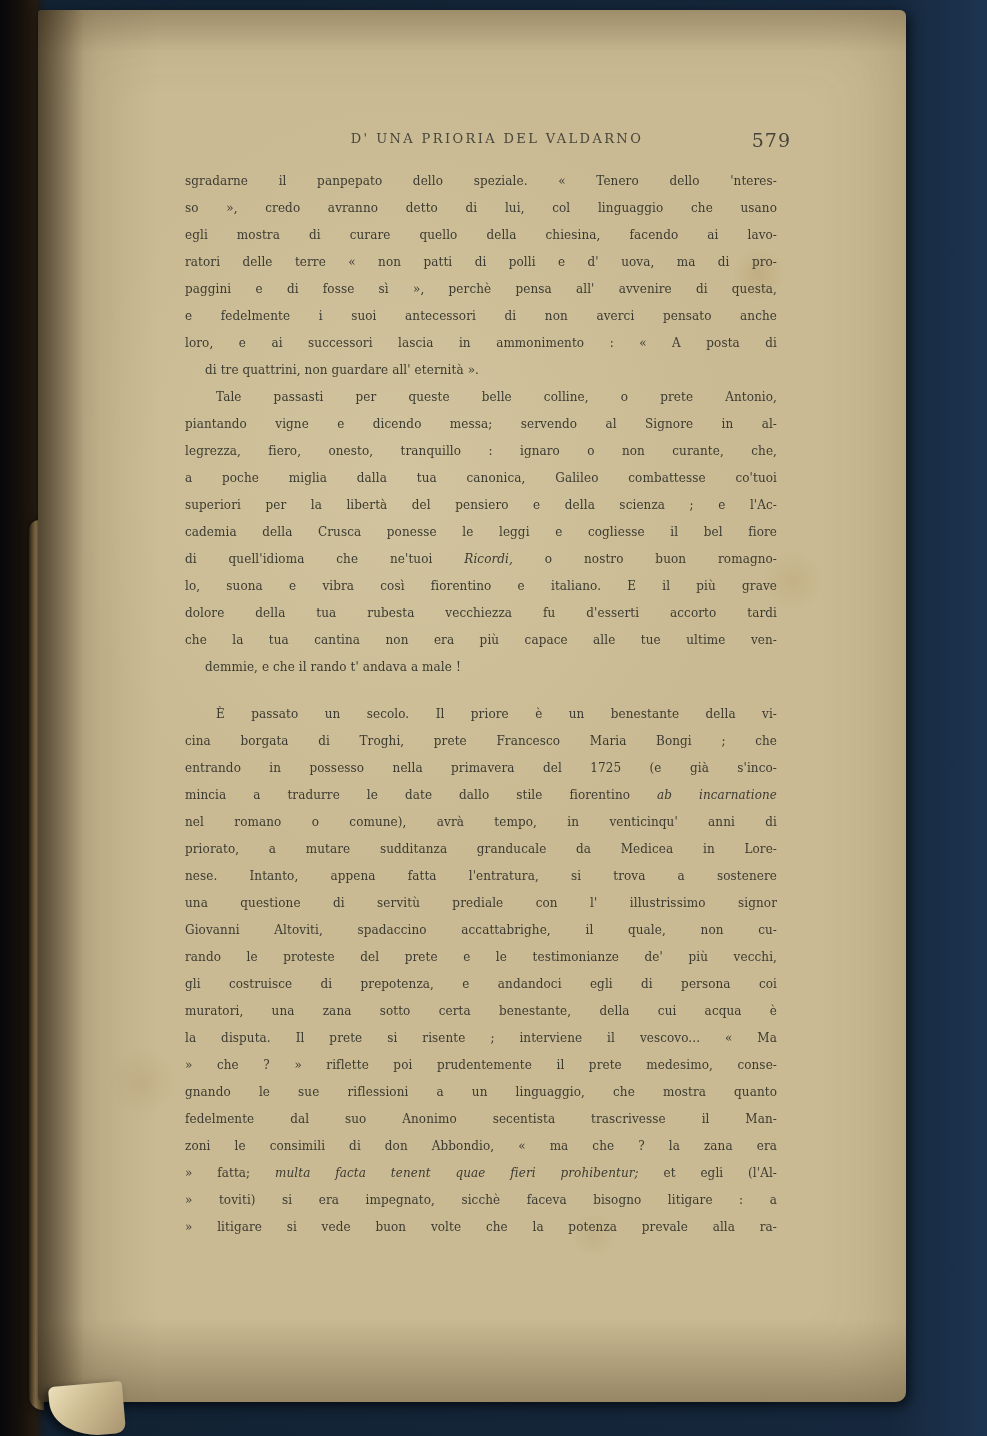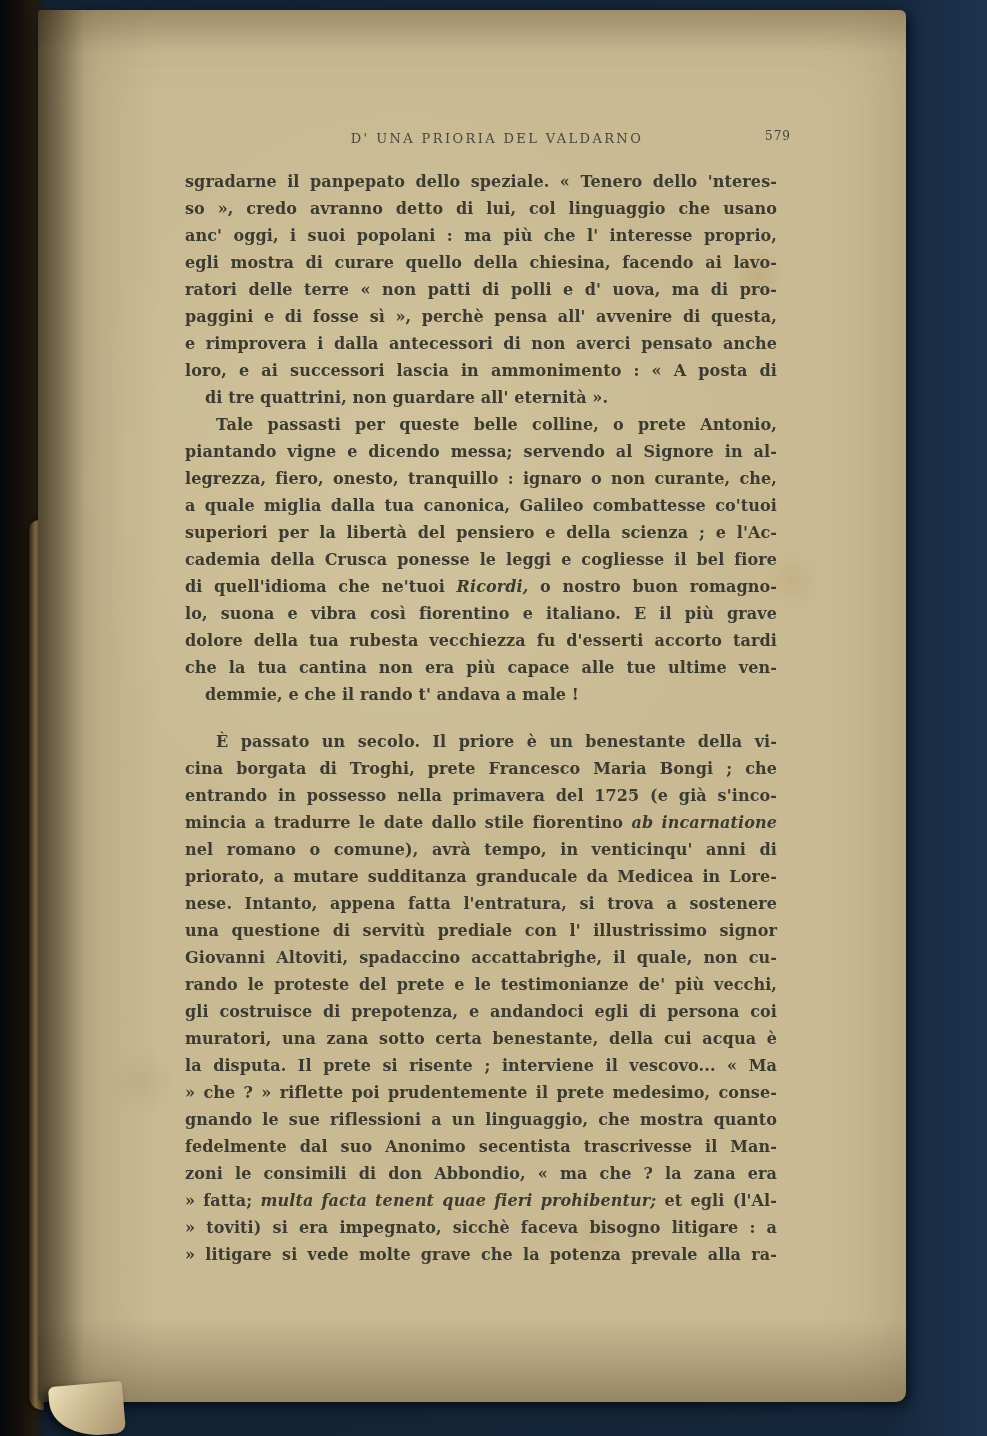--- a/index.html
+++ b/index.html
@@ -51,27 +51,26 @@
   }
   .running-head {
     position: absolute; top: 121px; left: 16px; width: 100%;
     text-align: center;
     font-size: 13px; letter-spacing: 2.4px;
     color: #48463b;
     white-space: nowrap;
   }
   .page-num {
     position: absolute; right: 2px; top: -2px;
-    font-size: 12px; letter-spacing: 1px; color: #45443a; margin-left: 21px;
+    font-size: 19px; letter-spacing: 1px; color: #45443a; margin-left: 21px;
   }
   .body-text {
     position: absolute; top: 158px; left: 0; width: 100%;
-    font-size: 16px; line-height: 27px;
+    font-size: 12px; line-height: 27px;
     letter-spacing: 0.1px;
-    font-weight: bold;
   }
   .para { margin: 0; }
   .para.space-before { margin-top: 20px; }
   .line {
     text-align: justify;
     text-align-last: justify;
     -moz-text-align-last: justify;
     min-height: 27px;
   }
   .line.last { text-align-last: left; margin-left: 20px; -moz-text-align-last: left; }
@@ -87,33 +86,32 @@
   <div class="gutter-shadow"></div>
   <div class="content">
     <div class="running-head">
       <span>D' UNA PRIORIA DEL VALDARNO</span>
       <span class="page-num">579</span>
     </div>
     <div class="body-text">
         <div class="para">
           <div class="line"><span>sgradarne il panpepato dello speziale. « Tenero dello 'nteres-</span></div>
           <div class="line"><span>so », credo avranno detto di lui, col linguaggio che usano</span></div>
-          <div class="line"><span>anc' oggi, i suoi popolani : ma più che l' interesse proprio,</span></div>
           <div class="line"><span>egli mostra di curare quello della chiesina, facendo ai lavo-</span></div>
           <div class="line"><span>ratori delle terre « non patti di polli e d' uova, ma di pro-</span></div>
           <div class="line"><span>paggini e di fosse sì », perchè pensa all' avvenire di questa,</span></div>
-          <div class="line"><span>e rimprovera i dalla antecessori di non averci pensato anche</span></div>
+          <div class="line"><span>e fedelmente i suoi antecessori di non averci pensato anche</span></div>
           <div class="line"><span>loro, e ai successori lascia in ammonimento : « A posta di</span></div>
           <div class="line last"><span>di tre quattrini, non guardare all' eternità ».</span></div>
         </div>
         <div class="para">
           <div class="line indent"><span>Tale passasti per queste belle colline, o prete Antonio,</span></div>
           <div class="line"><span>piantando vigne e dicendo messa; servendo al Signore in al-</span></div>
           <div class="line"><span>legrezza, fiero, onesto, tranquillo : ignaro o non curante, che,</span></div>
-          <div class="line"><span>a quale miglia dalla tua canonica, Galileo combattesse co'tuoi</span></div>
+          <div class="line"><span>a poche miglia dalla tua canonica, Galileo combattesse co'tuoi</span></div>
           <div class="line"><span>superiori per la libertà del pensiero e della scienza ; e l'Ac-</span></div>
           <div class="line"><span>cademia della Crusca ponesse le leggi e cogliesse il bel fiore</span></div>
           <div class="line"><span>di quell'idioma che ne'tuoi </span><i>Ricordi,</i><span> o nostro buon romagno-</span></div>
           <div class="line"><span>lo, suona e vibra così fiorentino e italiano. E il più grave</span></div>
           <div class="line"><span>dolore della tua rubesta vecchiezza fu d'esserti accorto tardi</span></div>
           <div class="line"><span>che la tua cantina non era più capace alle tue ultime ven-</span></div>
           <div class="line last"><span>demmie, e che il rando t' andava a male !</span></div>
         </div>
         <div class="para space-before">
           <div class="line indent"><span>È passato un secolo. Il priore è un benestante della vi-</span></div>
@@ -128,19 +126,19 @@
           <div class="line"><span>rando le proteste del prete e le testimonianze de' più vecchi,</span></div>
           <div class="line"><span>gli costruisce di prepotenza, e andandoci egli di persona coi</span></div>
           <div class="line"><span>muratori, una zana sotto certa benestante, della cui acqua è</span></div>
           <div class="line"><span>la disputa. Il prete si risente ; interviene il vescovo... « Ma</span></div>
           <div class="line"><span>» che ? » riflette poi prudentemente il prete medesimo, conse-</span></div>
           <div class="line"><span>gnando le sue riflessioni a un linguaggio, che mostra quanto</span></div>
           <div class="line"><span>fedelmente dal suo Anonimo secentista trascrivesse il Man-</span></div>
           <div class="line"><span>zoni le consimili di don Abbondio, « ma che ? la zana era</span></div>
           <div class="line"><span>» fatta; </span><i>multa facta tenent quae fieri prohibentur;</i><span> et egli (l'Al-</span></div>
           <div class="line"><span>» toviti) si era impegnato, sicchè faceva bisogno litigare : a</span></div>
-          <div class="line"><span>» litigare si vede molte grave che la potenza prevale alla ra-</span></div>
+          <div class="line"><span>» litigare si vede buon volte che la potenza prevale alla ra-</span></div>
         </div>
       </div>
   </div>
 </div>
 
 <div class="corner-curl"></div>
 
 </body></html>

